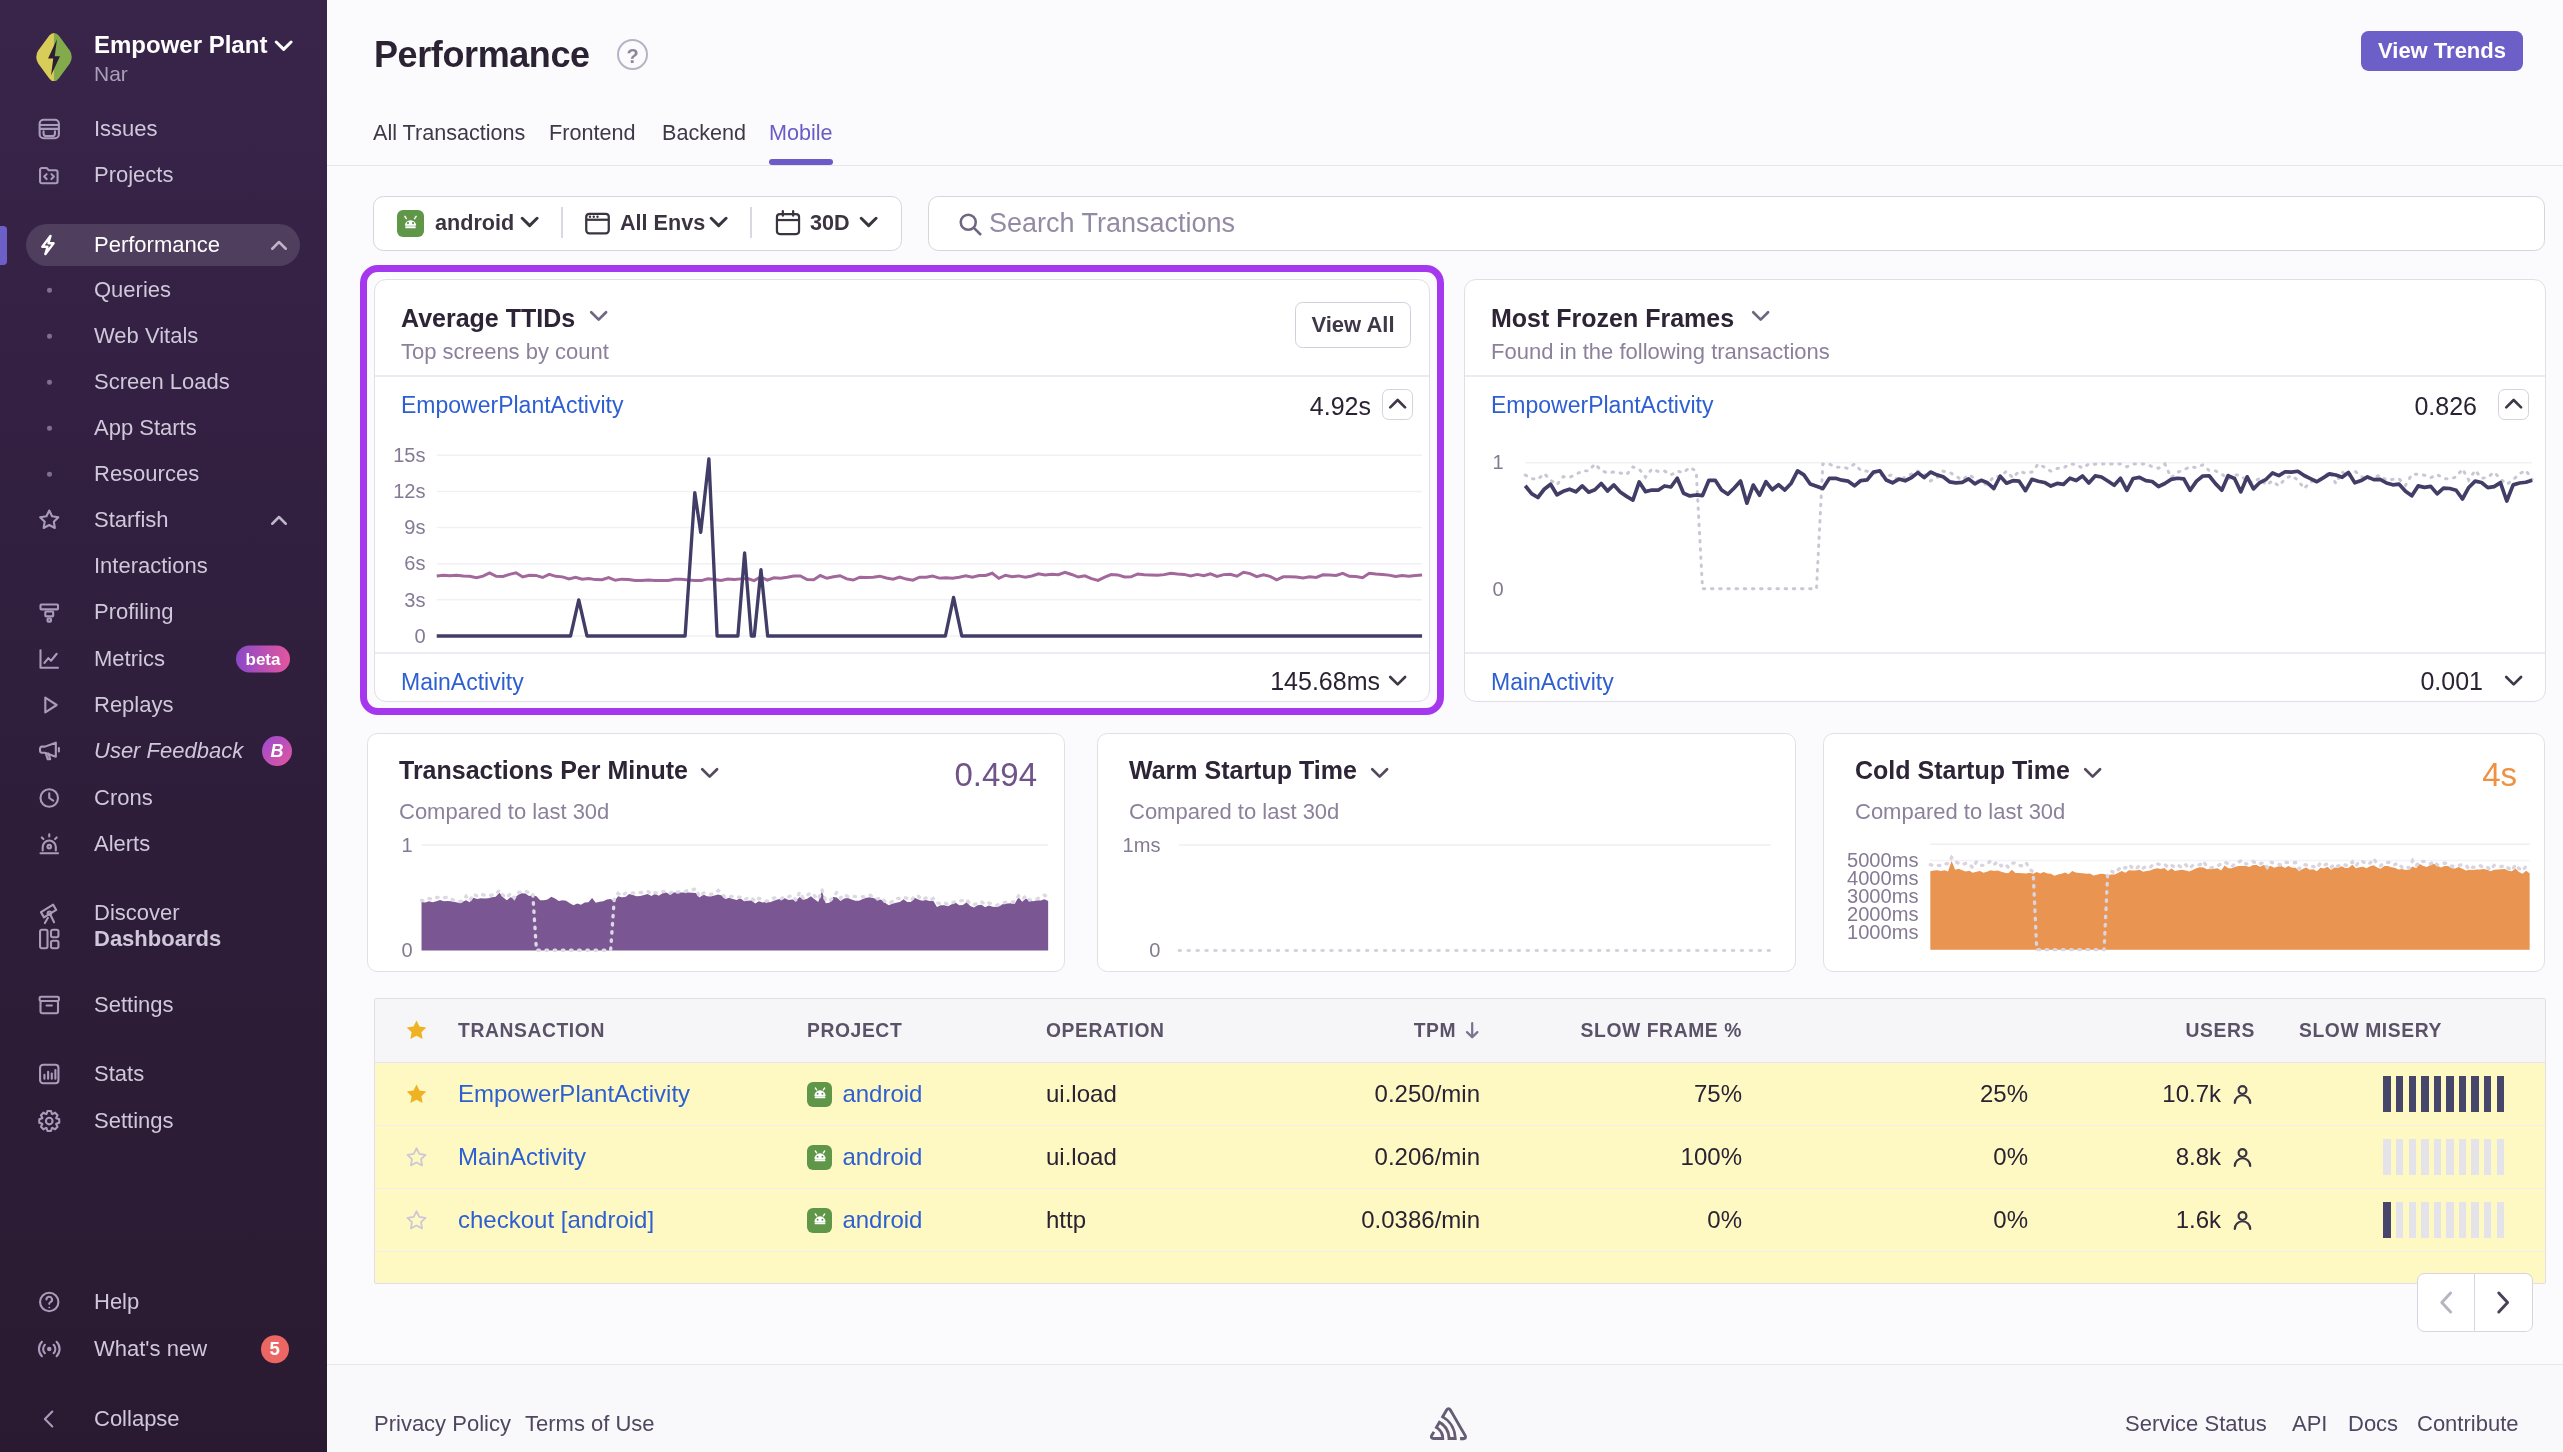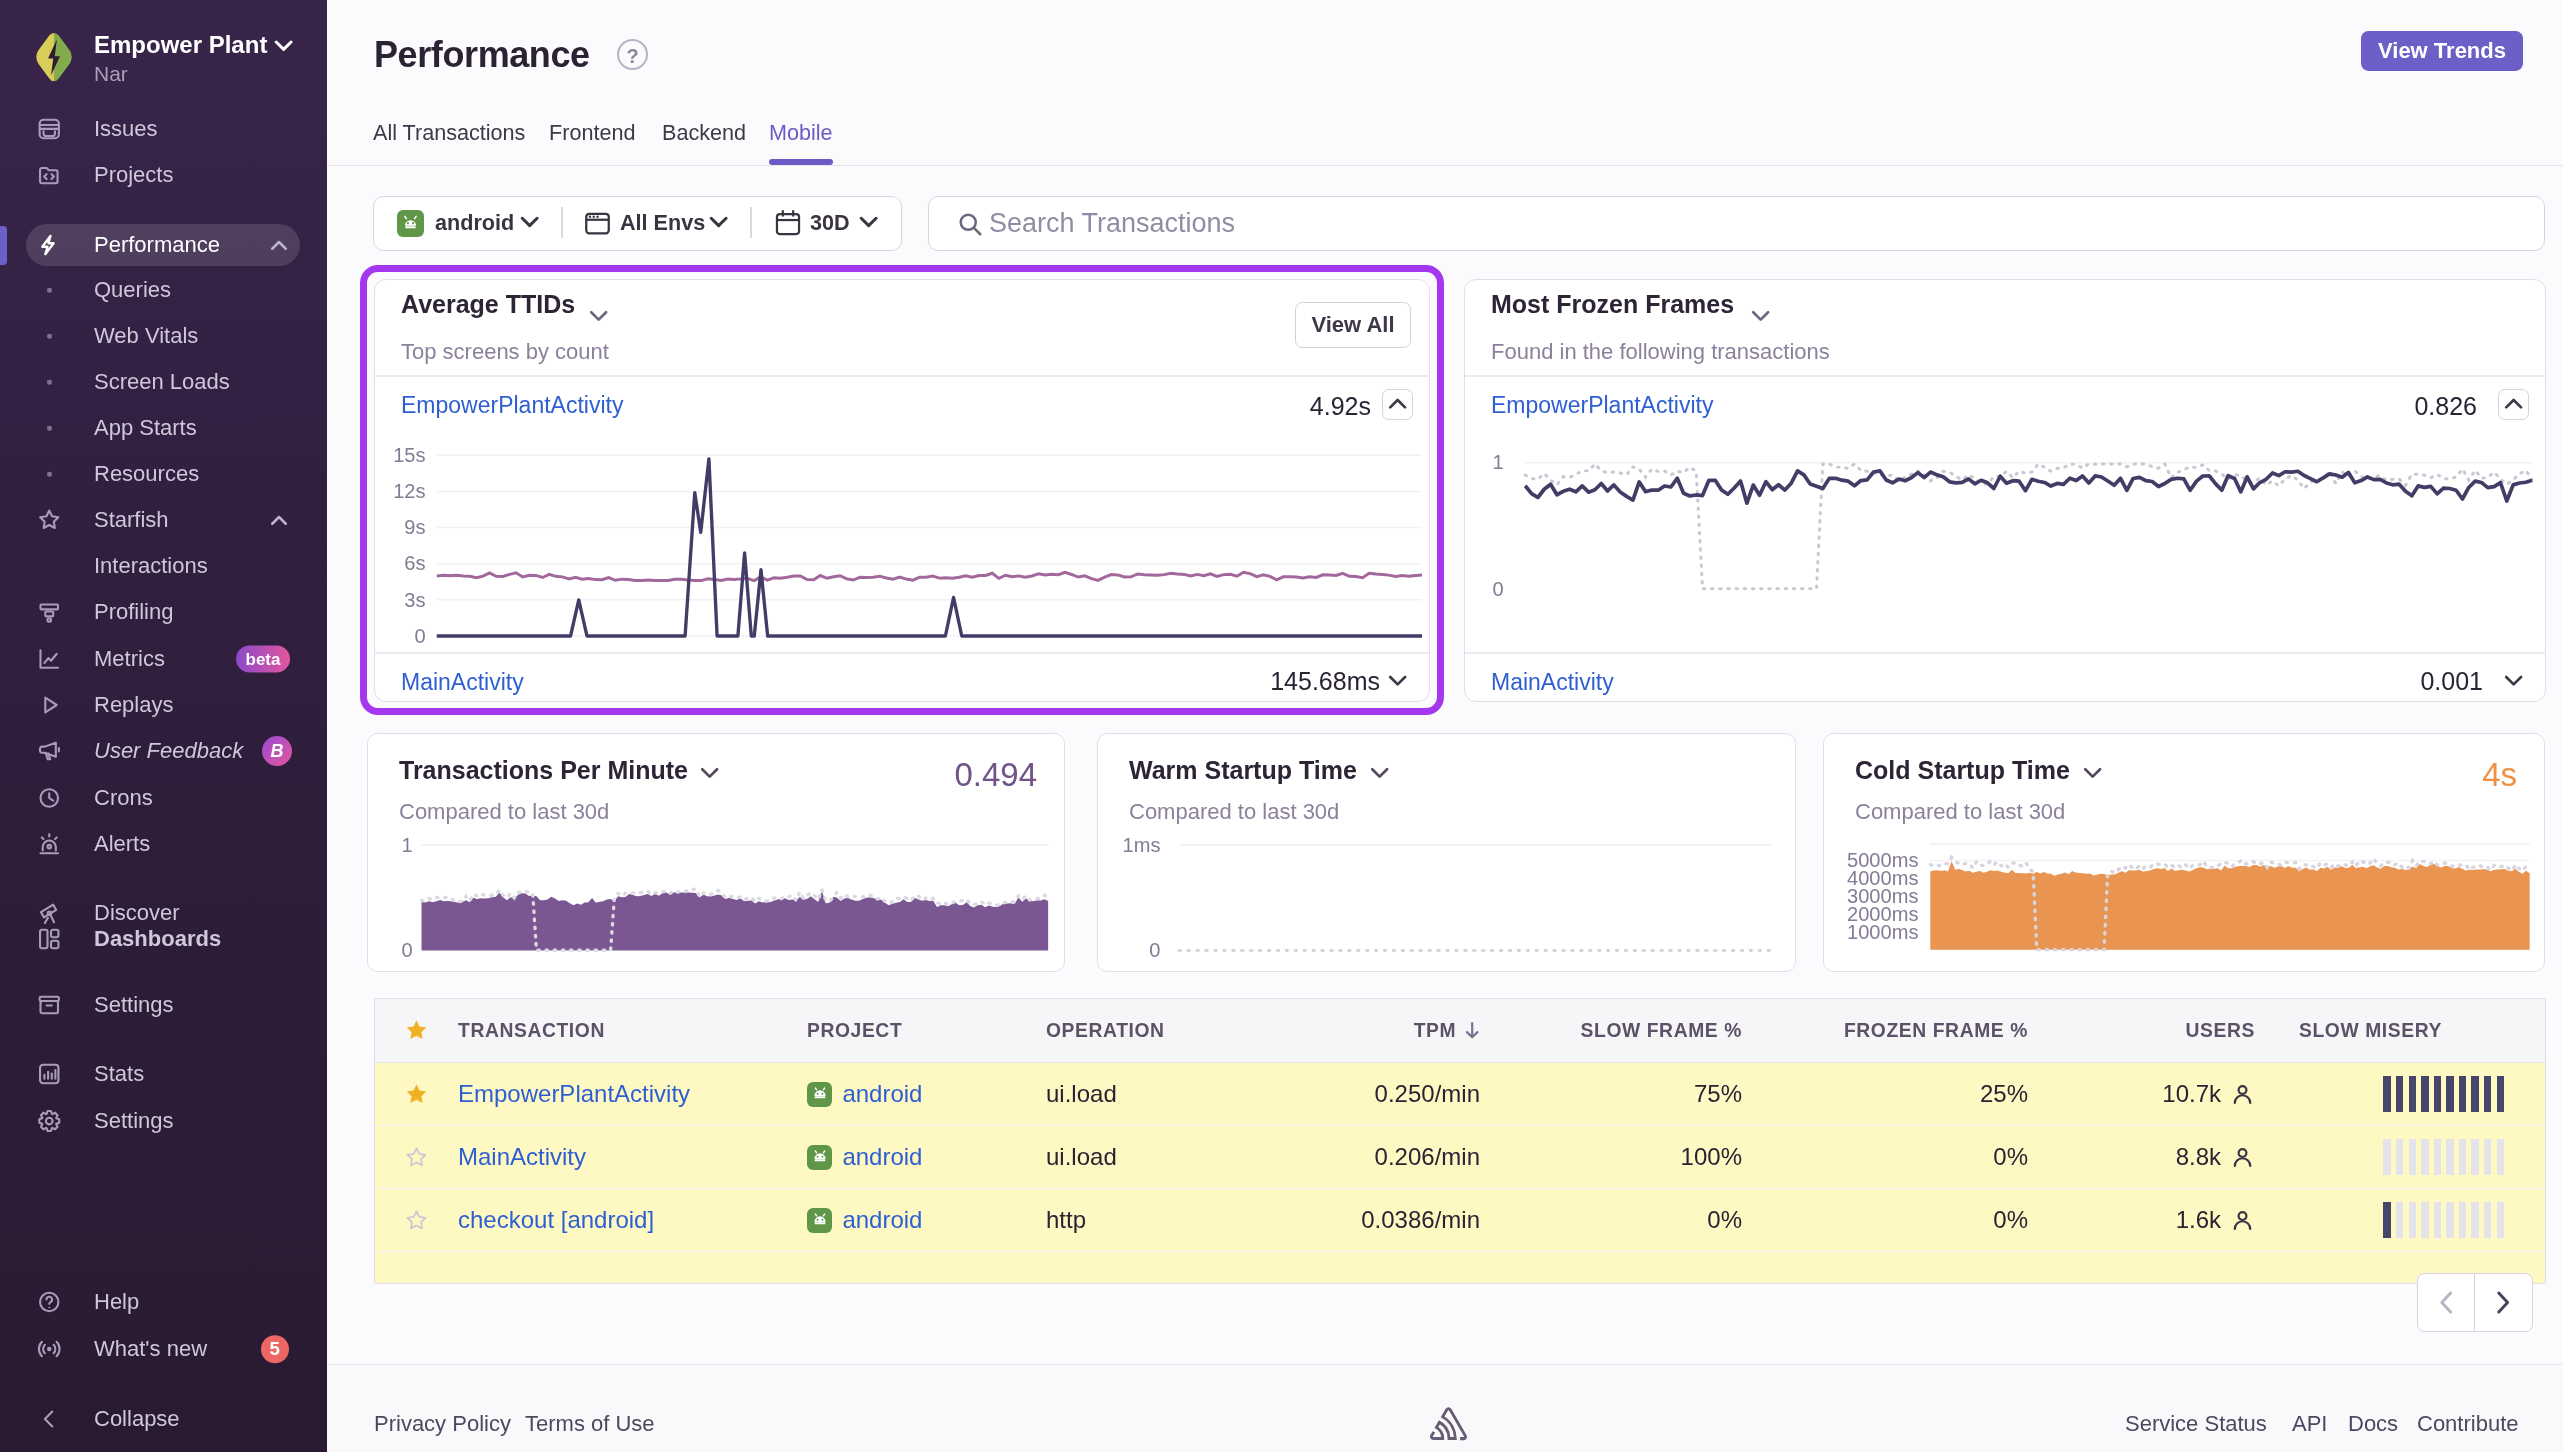--- a/index.html
+++ b/index.html
@@ -42,21 +42,21 @@
 
 .filterbar { position:absolute; left:46px; top:196px; width:529px; height:55px; background:#fff; border:1.5px solid #d8d3de; border-radius:10.4px; }
 .fseg { position:absolute; top:0; height:52px; font-size:21.6px; font-weight:bold; color:#3a3340; }
 .fdiv { position:absolute; top:10.4px; width:1.5px; height:31px; background:#dcd8e2; }
 .searchbar { position:absolute; left:601px; top:196px; right:18px; height:55px; background:#fff; border:1.5px solid #d8d3de; border-radius:10.4px; }
 .searchph { position:absolute; left:60px; top:11px; font-size:27px; color:#938ba3; }
 
 
 .card { position:absolute; background:#fff; border:1.5px solid #e2dee8; border-radius:12px; }
 .highlight { position:absolute; left:33px; top:265px; width:1084px; height:450px; border:7.4px solid #a538ef; border-radius:18px; }
-.cardtitle { position:absolute; left:26px; top:10px; font-size:25px; font-weight:bold; color:#2d2436; white-space:nowrap; }
+.cardtitle { position:absolute; left:26px; top:24px; font-size:25px; font-weight:bold; color:#2d2436; white-space:nowrap; }
 .cardsub { position:absolute; left:26px; top:59px; font-size:22px; color:#8c819b; white-space:nowrap; }
 .viewall { position:absolute; right:18px; top:22px; width:116px; height:46px; border:1.5px solid #d4cfdb; border-radius:7.4px;
   font-size:22px; font-weight:bold; color:#3f3848; text-align:center; line-height:43px; }
 .cdiv { position:absolute; left:0; width:100%; height:1.5px; background:#edeaf1; }
 .acc-link { position:absolute; left:26px; font-size:23px; color:#2e5fd2; }
 .acc-val { position:absolute; font-size:25px; color:#2b2233; }
 .chevbox { position:absolute; width:31px; height:31px; border:1.5px solid #d6d1dd; border-radius:6.7px; }
 .midtitle { position:absolute; left:31px; top:22px; font-size:25px; font-weight:bold; color:#2d2436; white-space:nowrap; }
 .midsub { position:absolute; left:31px; top:65px; font-size:22px; color:#8c819b; white-space:nowrap; }
 .midval { position:absolute; right:27px; top:22px; font-size:33px; }
@@ -478,21 +478,20 @@
             <path d="M17 3.4 l4.1 8.3 9.2 1.3-6.6 6.5 1.6 9.1-8.3-4.3-8.3 4.3 1.6-9.1-6.6-6.5 9.2-1.3 z" fill="#efb225"></path>
           </svg>
         </div>
       <div class="tc c2 th">TRANSACTION</div>
       <div class="tc c3 th">PROJECT</div>
       <div class="tc c4 th">OPERATION</div>
       <div class="tc c5 th rnum">TPM<svg style="margin-left:7.4px;" width="16.4" height="19.3" viewBox="0 0 22 26">
             <path d="M11 3 v19 M4 15 l7 7 7-7" stroke="#7a7290" stroke-width="3" fill="none" stroke-linecap="round" stroke-linejoin="round"></path>
           </svg></div>
       <div class="tc c6 th rnum">SLOW FRAME %</div>
-      <div class="tc c7 th rnum">FROZEN FRAME %</div>
       <div class="tc c8 th rnum">USERS</div>
       <div class="tc c9 th" style="padding-left:43px;">SLOW MISERY</div>
     </div>
     <div class="trow" style="top:64px;">
       <div class="tc c1">
           <svg width="25" height="25" viewBox="0 0 34 34">
             <path d="M17 3.4 l4.1 8.3 9.2 1.3-6.6 6.5 1.6 9.1-8.3-4.3-8.3 4.3 1.6-9.1-6.6-6.5 9.2-1.3 z" fill="#efb225"></path>
           </svg>
         </div>
       <div class="tc c2 td tlink">EmpowerPlantActivity</div>

